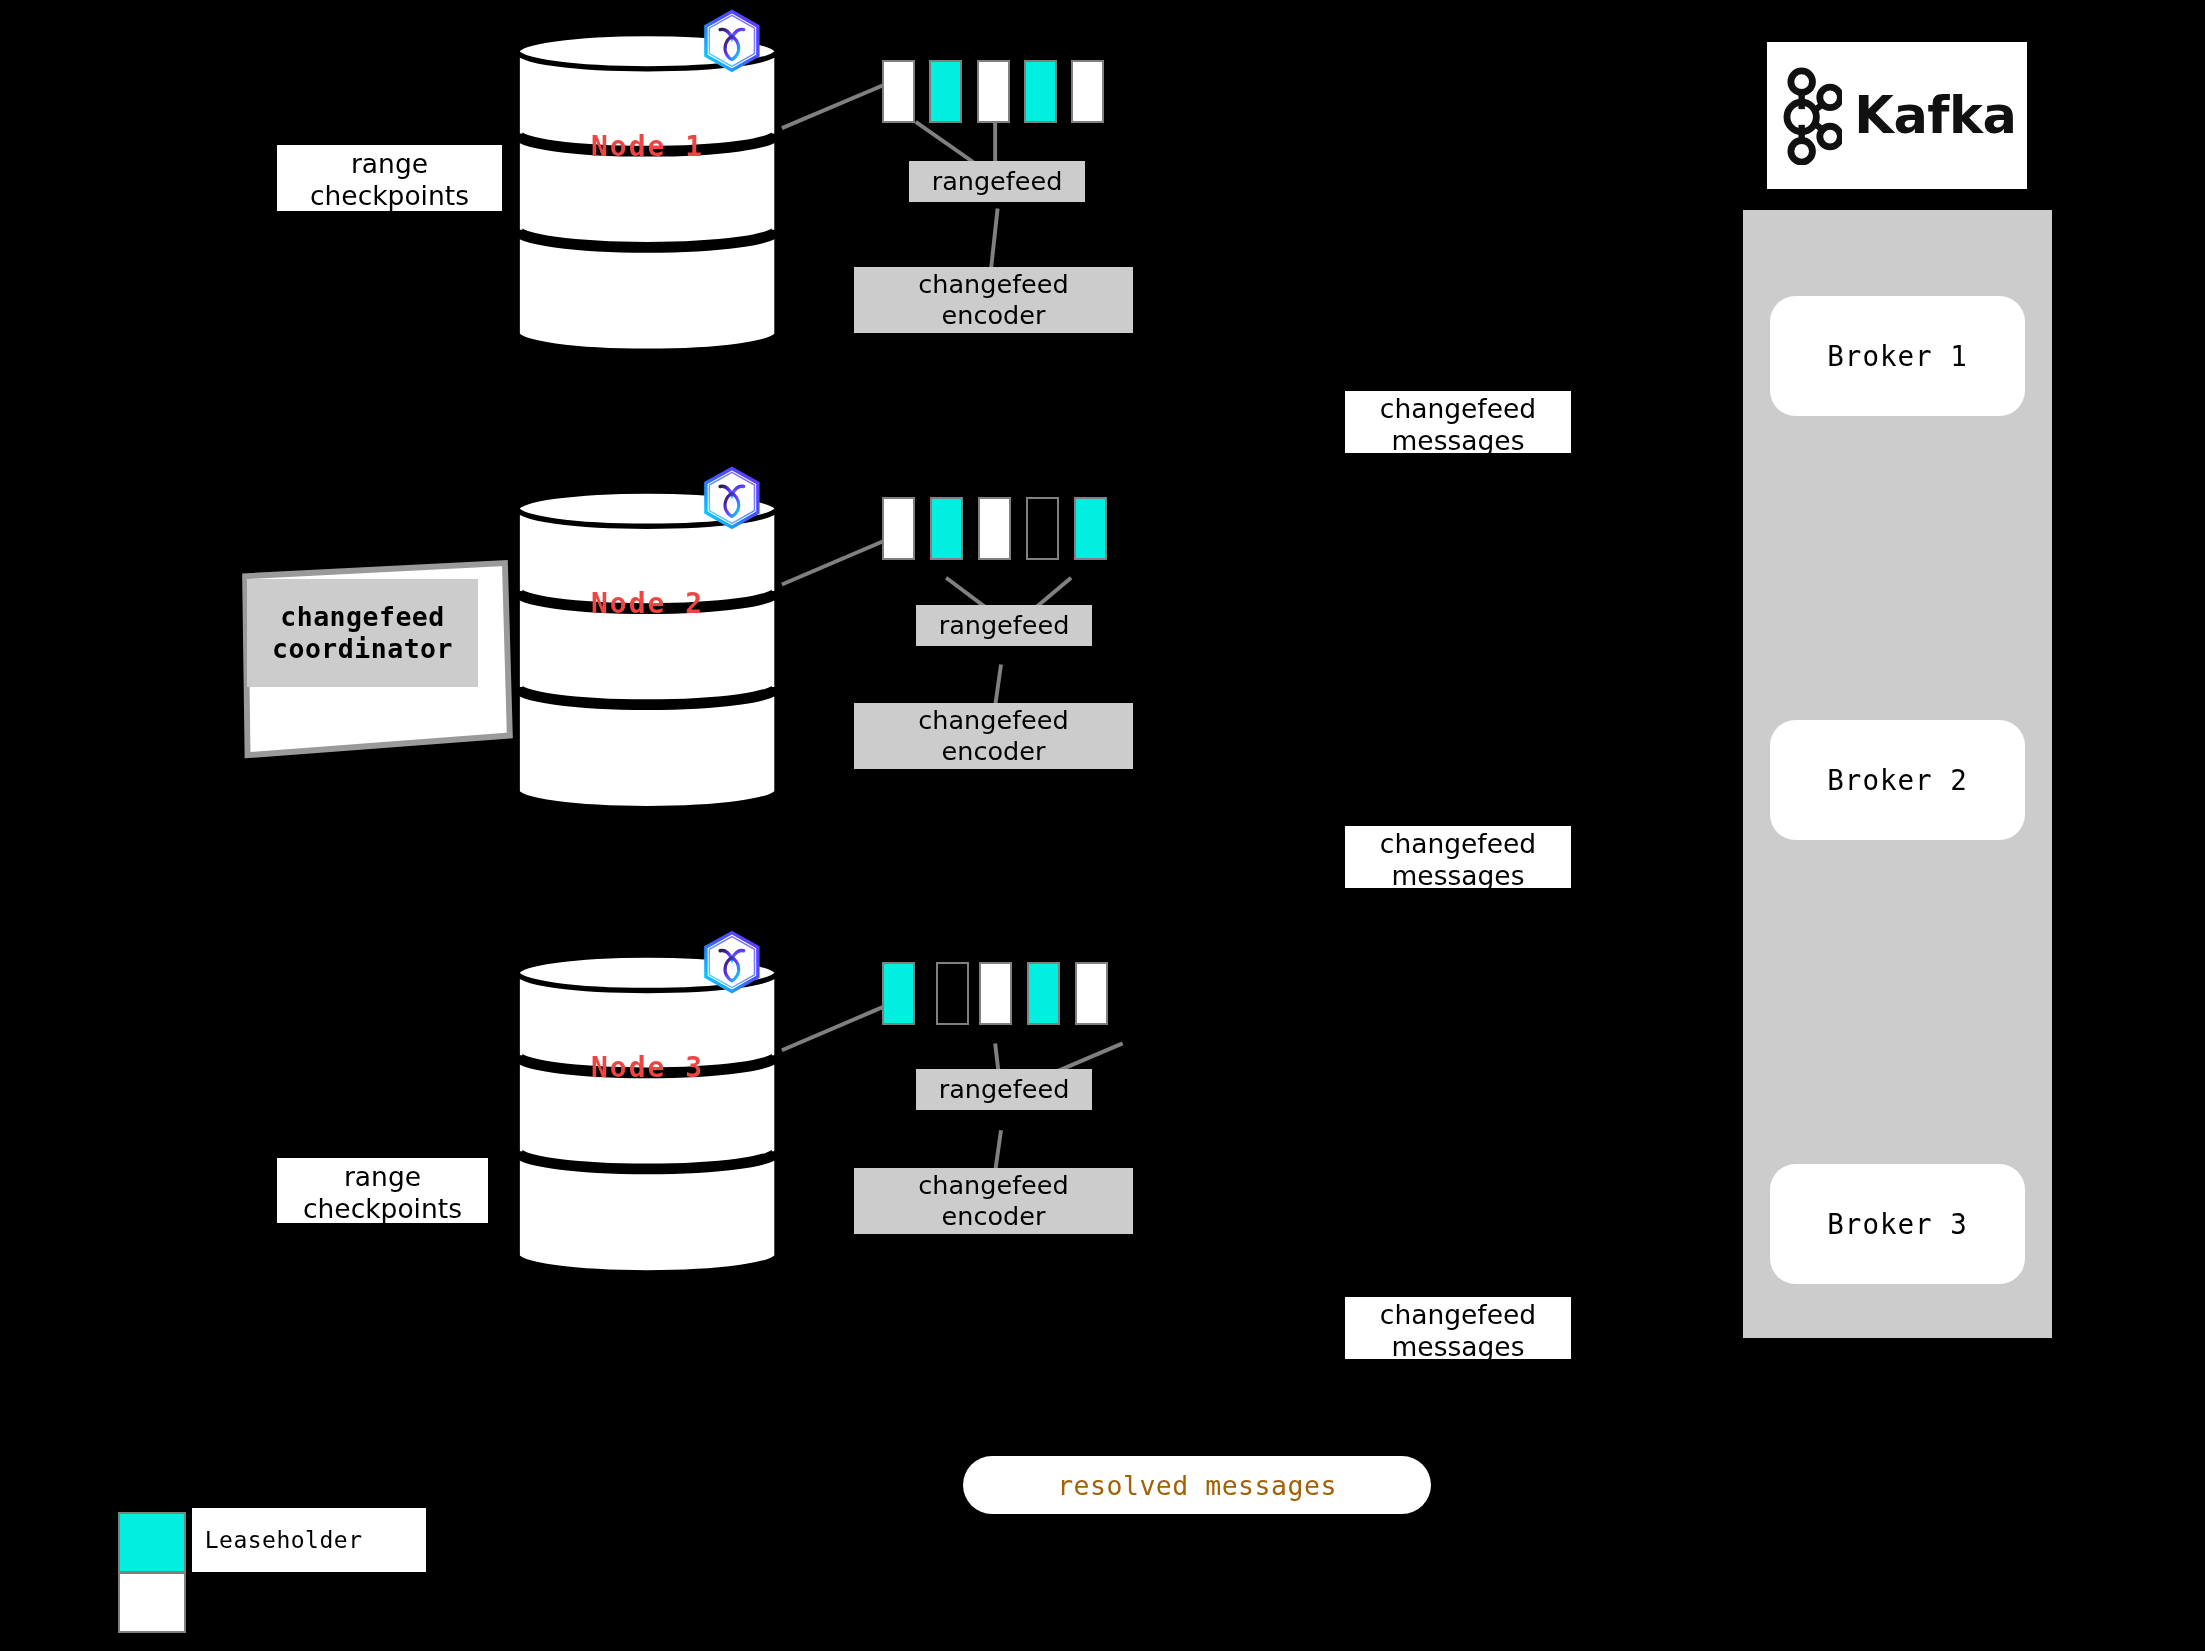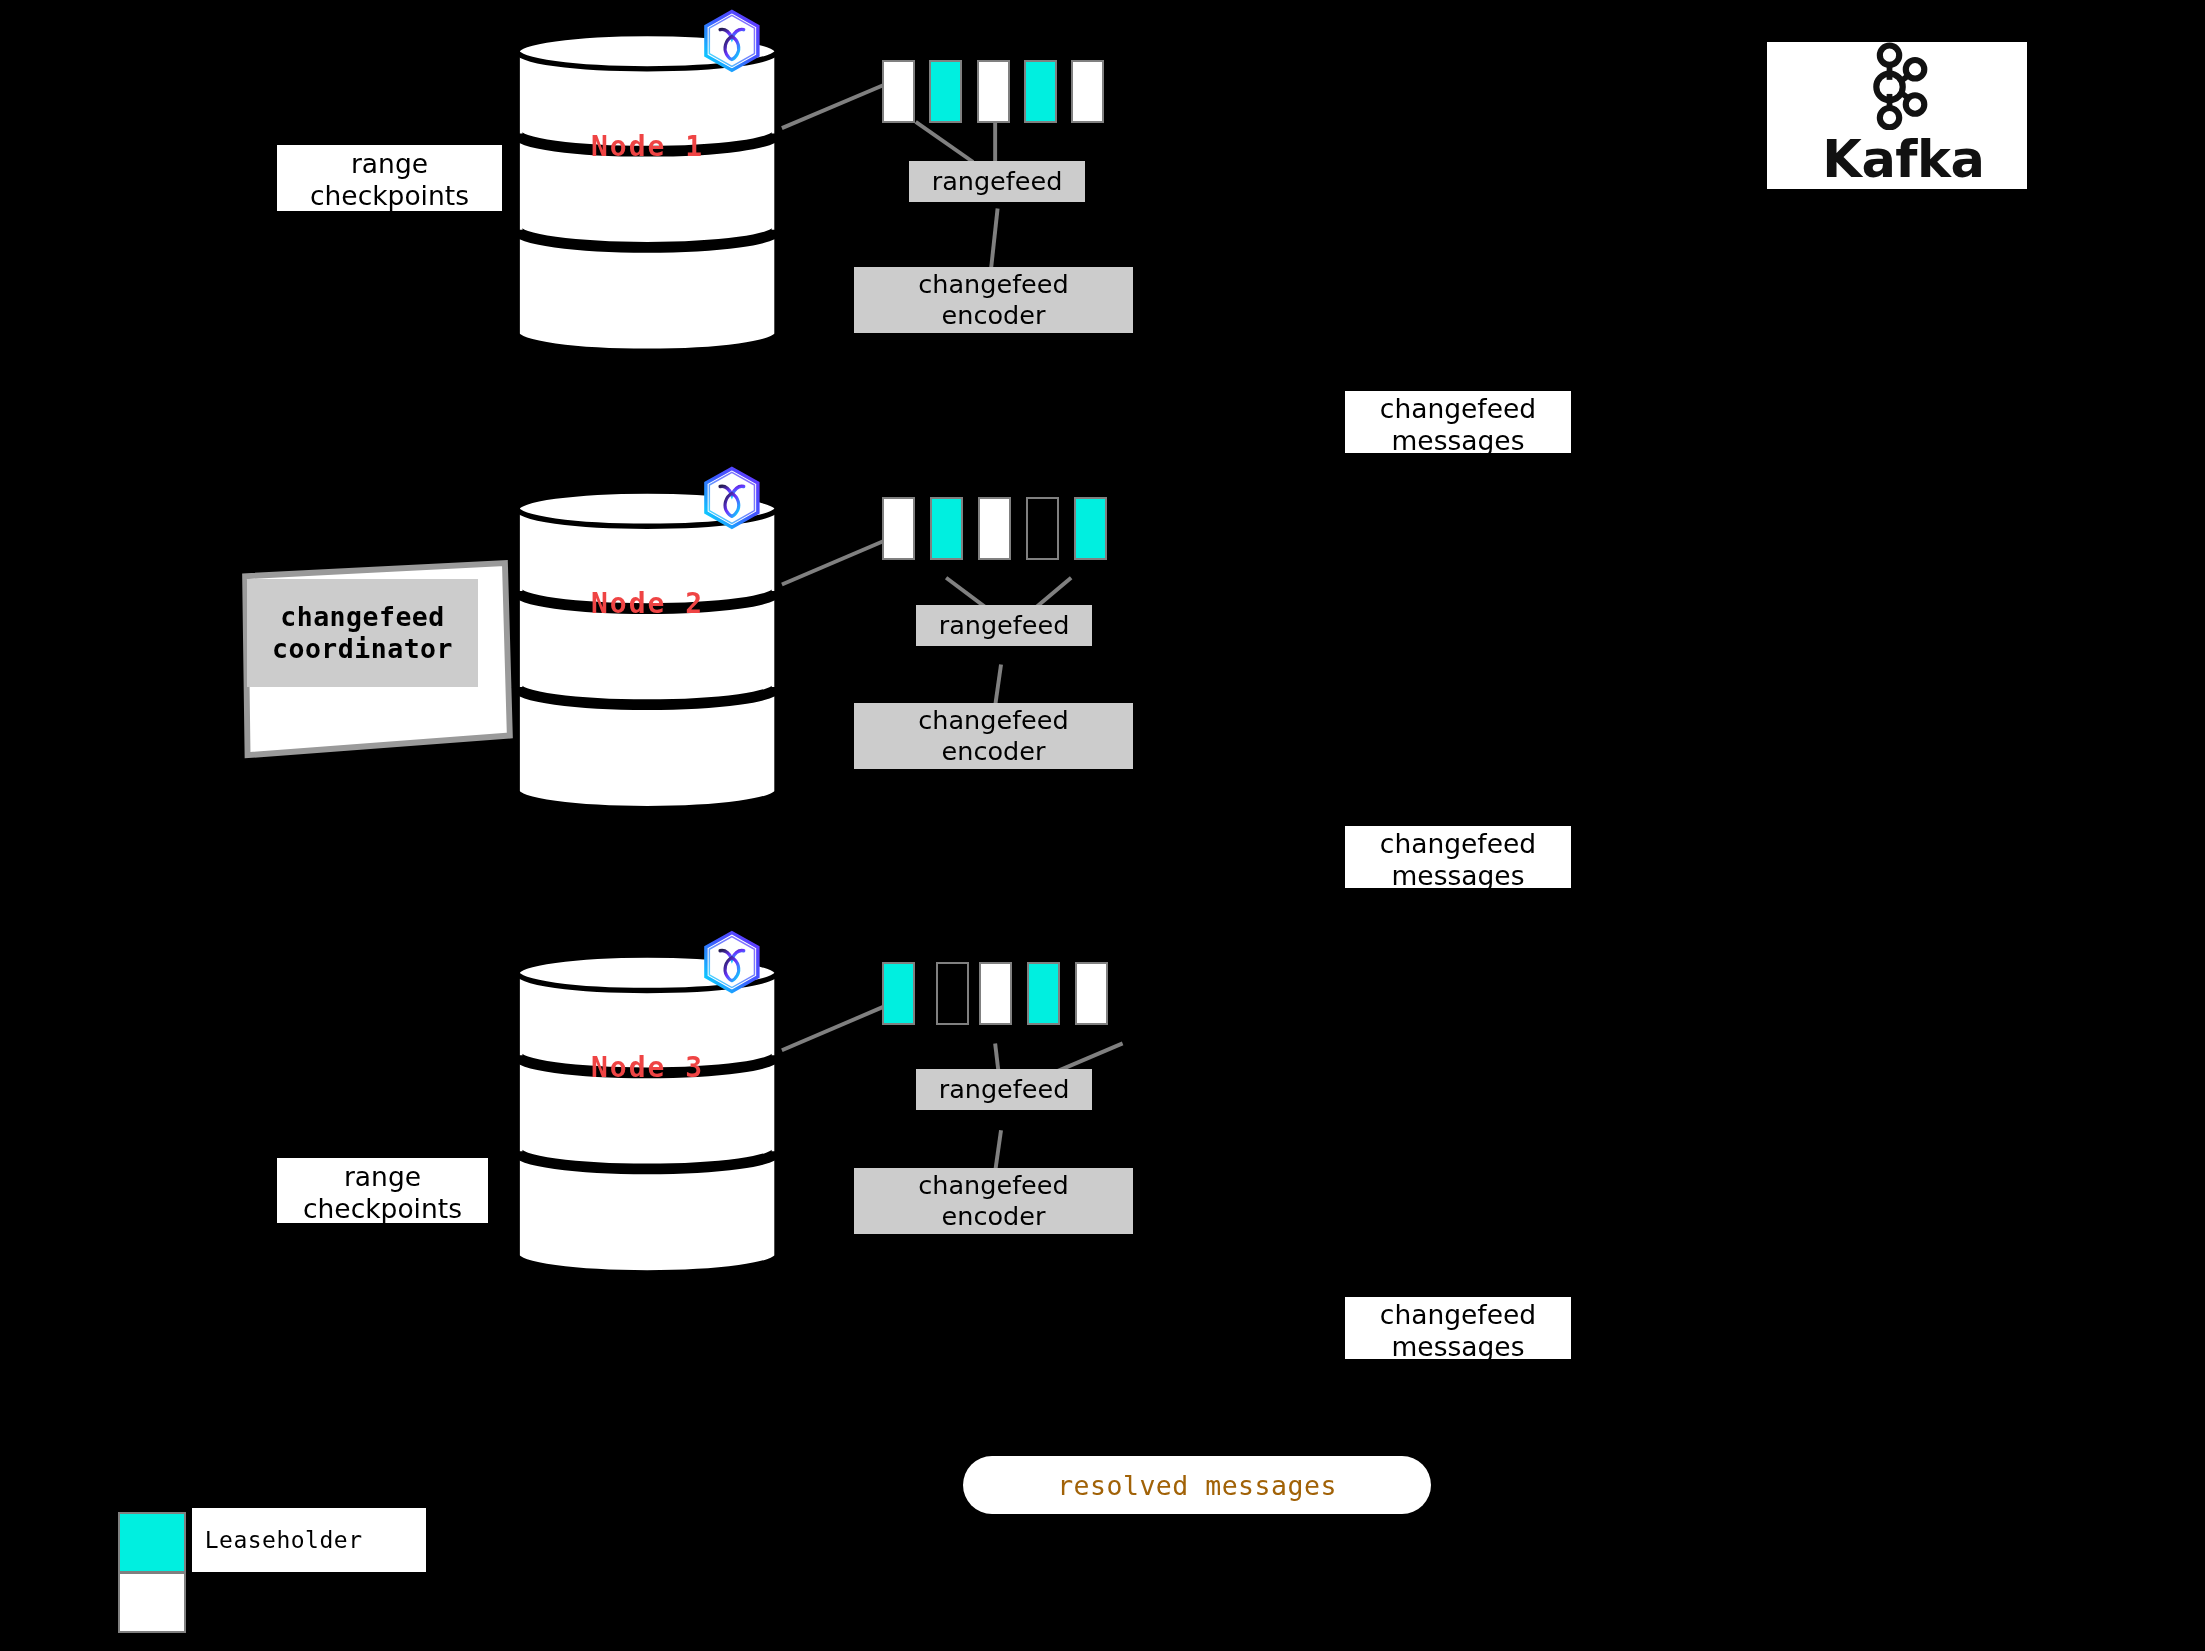--- a/index.html
+++ b/index.html
@@ -225,39 +225,44 @@
 
   <div class="labelbox abs" style="left:1345px;top:347px;width:226px;height:60px;font-size:26.5px;padding-top:2px;">changefeed
 messages</div>
   <div class="labelbox abs" style="left:1345px;top:782px;width:226px;height:60px;font-size:26.5px;padding-top:2px;">changefeed
 messages</div>
   <div class="labelbox abs" style="left:1345px;top:1253px;width:226px;height:60px;font-size:26.5px;padding-top:2px;">changefeed
 messages</div>
 
   <div class="pill" style="left:963px;top:1456px;width:468px;height:58px;font-size:26.5px;">resolved messages</div>
 
-  <div class="kafka-logo-box" style="left:1767px;top:42px;width:260px;height:147px;flex-direction:column;">
+  <div class="kafka-logo-box" style="left:1767px;top:42px;width:260px;height:147px;">
     <svg width="64" height="98" viewBox="0 0 130 200">
       <g stroke="#111" stroke-width="13" fill="none">
         <line x1="48" y1="52" x2="48" y2="86"></line>
         <line x1="48" y1="118" x2="48" y2="152"></line>
         <line x1="70" y1="92" x2="96" y2="72"></line>
         <line x1="70" y1="112" x2="96" y2="132"></line>
       </g>
       <g fill="none" stroke="#111" stroke-width="14">
         <circle cx="48" cy="30" r="22"></circle>
         <circle cx="48" cy="102" r="30"></circle>
         <circle cx="48" cy="172" r="22"></circle>
         <circle cx="106" cy="62" r="21"></circle>
         <circle cx="106" cy="142" r="21"></circle>
       </g>
     </svg>
     <span class="kafka-word" style="font-size:51px;margin-left:12.7px;">Kafka</span>
   </div>
 
+  <div class="broker-panel" style="left:1743px;top:210px;width:309px;height:1128px;">
+    <div class="broker" style="left:27px;top:86px;width:255px;height:120px;font-size:27.5px;">Broker 1</div>
+    <div class="broker" style="left:27px;top:510px;width:255px;height:120px;font-size:27.5px;">Broker 2</div>
+    <div class="broker" style="left:27px;top:954px;width:255px;height:120px;font-size:27.5px;">Broker 3</div>
+  </div>
 
   <div>
     <div class="legend-swatch" style="left:118px;top:1512px;width:68px;height:61px;background:#00efe0;"></div>
     <div class="legend-label" style="left:192px;top:1508px;width:221px;height:64px;font-size:23px;">Leaseholder</div>
 
     <div class="legend-swatch" style="left:118px;top:1572px;width:68px;height:61px;background:#ffffff;"></div>
     <div class="legend-label" style="left:185px;top:1654px;width:167px;height:71px;font-size:35px;">Replica</div>
   </div>
 
 </div>

